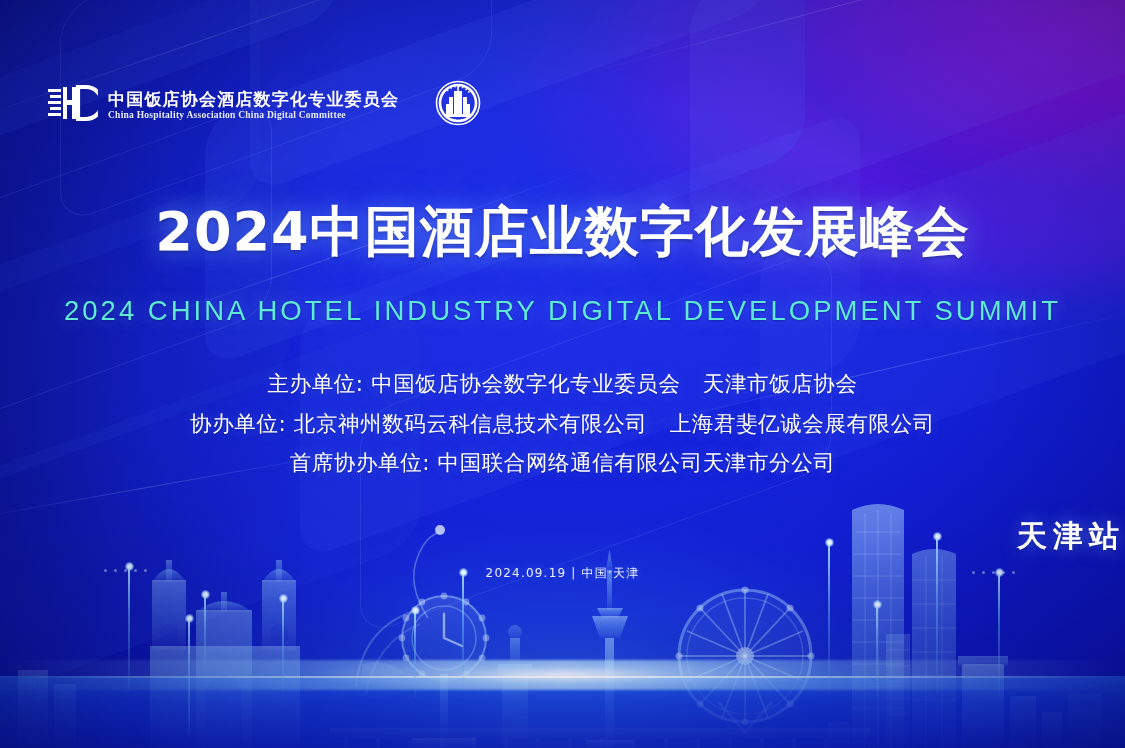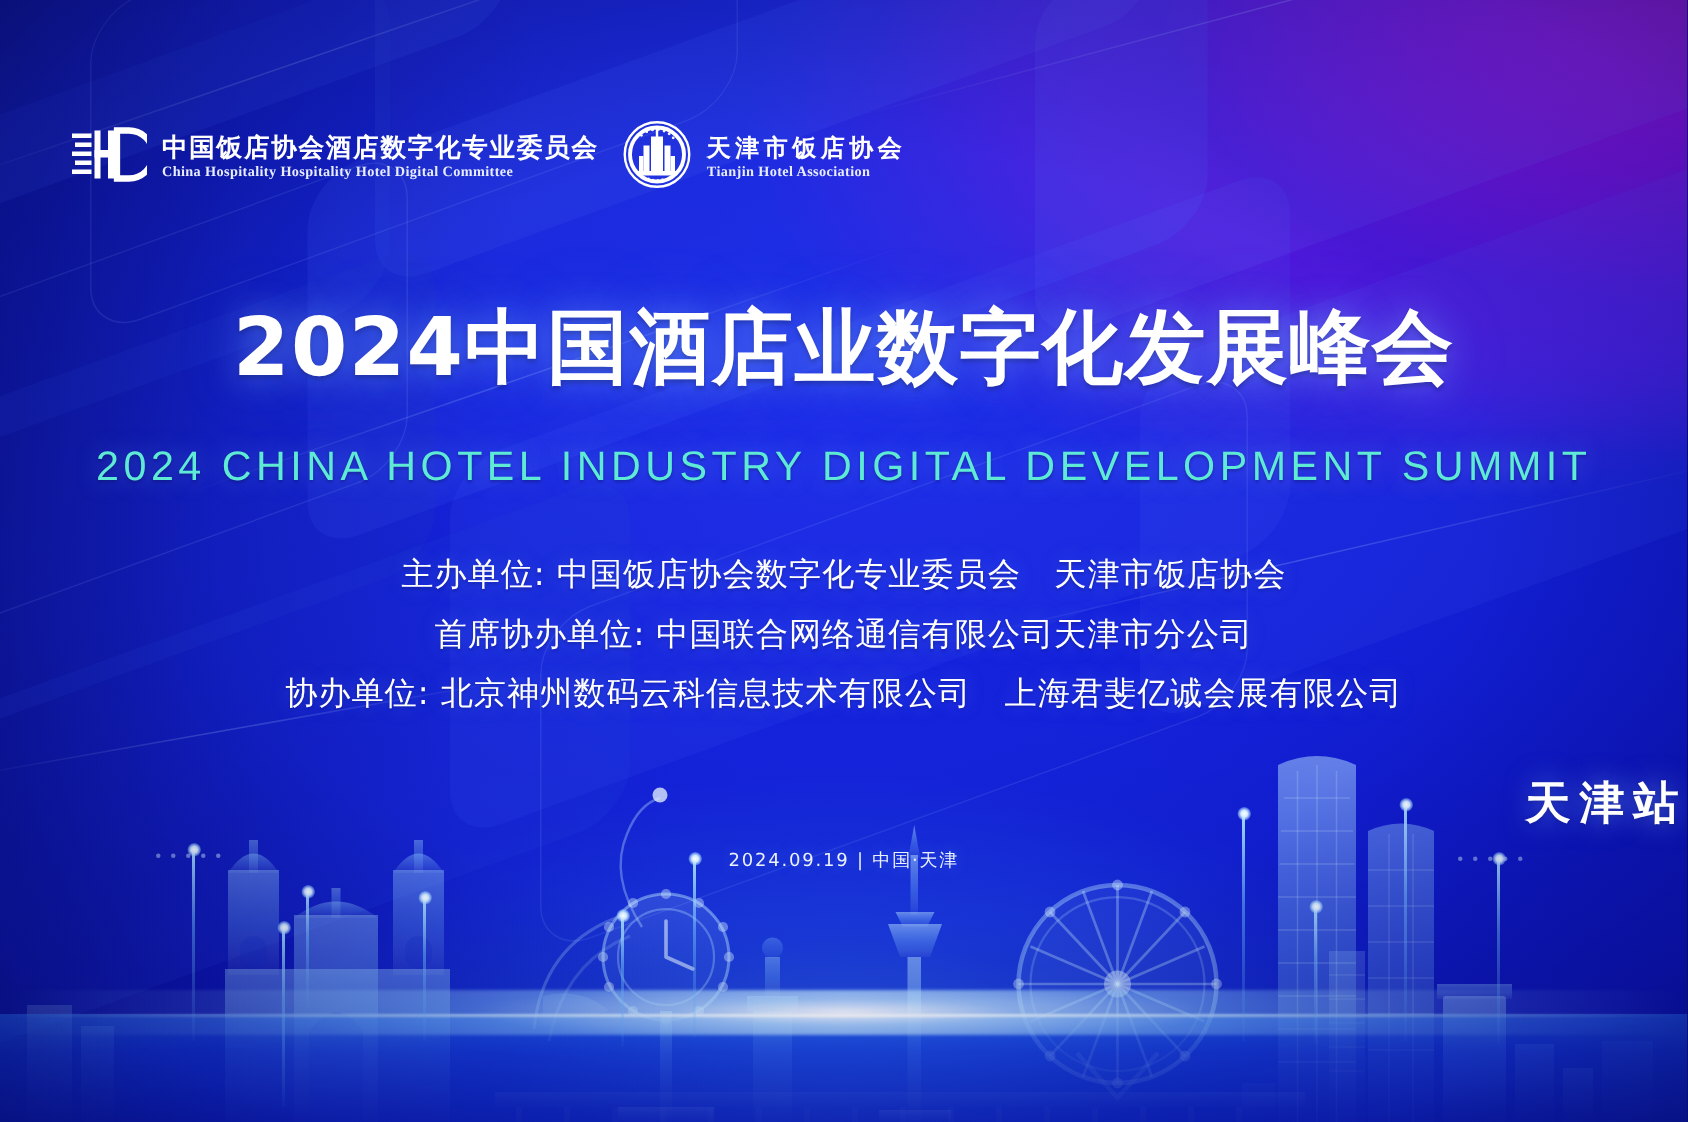--- a/index.html
+++ b/index.html
@@ -138,21 +138,21 @@
     background: rgba(190,220,255,0.55);
   }
 
   
   .logos {
     position: absolute;
     top: 80px;
     left: 48px;
     display: flex;
     align-items: center;
-    gap: 16px;
+    gap: 36px;
     z-index: 6;
   }
   .logo-block { display: flex; align-items: center; gap: 10px; }
   .logo-mark { flex: none; }
   .logo-text { display: flex; flex-direction: column; justify-content: center; }
   .logo-cn {
     color: #ffffff;
     font-size: 17px;
     font-weight: 700;
     letter-spacing: 1.2px;
@@ -529,21 +529,21 @@
             <rect x="0" y="29" width="13" height="3"></rect>
             <rect x="15" y="3" width="4" height="32"></rect>
             <rect x="15" y="16" width="13" height="5"></rect>
             <rect x="24" y="3" width="4" height="32"></rect>
           </g>
           <path d="M30 3 h8 a11 11 0 0 1 0 32 h-8 z" fill="none" stroke="#ffffff" stroke-width="4.2"></path>
         </svg>
       </span>
       <span class="logo-text">
         <span class="logo-cn">中国饭店协会酒店数字化专业委员会</span>
-        <span class="logo-en">China Hospitality Hospitality Hotel Digital Committee</span>
+        <span class="logo-en">China Hospitality Association China Digital Committee</span>
       </span>
     </div>
 
     <div class="logo-block">
       <span class="logo-mark">
         <svg width="46" height="46" viewBox="0 0 46 46" aria-hidden="true">
           <circle cx="23" cy="23" r="21.5" fill="none" stroke="#ffffff" stroke-width="1.6"></circle>
           <circle cx="23" cy="23" r="18" fill="none" stroke="#ffffff" stroke-width="2.6"></circle>
           <g fill="#ffffff">
             <rect x="19" y="11" width="8" height="25"></rect>
@@ -564,37 +564,33 @@
             <circle cx="33.8" cy="11.9" r="0.95"></circle>
           </g>
           <g fill="#ffffff" opacity="0.85">
             <circle cx="17.4" cy="39.2" r="0.8"></circle>
               <circle cx="20.4" cy="40.0" r="0.8"></circle>
             <circle cx="23.5" cy="40.2" r="0.8"></circle>
               <circle cx="26.6" cy="39.7" r="0.8"></circle>
           </g>
         </svg>
       </span>
-      <span class="logo-text">
-        <span class="logo-cn sm">天津市饭店协会</span>
-        <span class="logo-en">Tianjin Hotel Association</span>
-      </span>
     </div>
 
   </div>
 
   <div class="content">
 
     <h1 class="title-cn">2024中国酒店业数字化发展峰会</h1>
     <h2 class="title-en">2024 CHINA HOTEL INDUSTRY DIGITAL DEVELOPMENT SUMMIT</h2>
 
     <div class="orgs">
       <div class="org-line">主办单位: 中国饭店协会数字化专业委员会   天津市饭店协会</div>
+      <div class="org-line">协办单位: 北京神州数码云科信息技术有限公司   上海君斐亿诚会展有限公司</div>
       <div class="org-line">首席协办单位: 中国联合网络通信有限公司天津市分公司</div>
-      <div class="org-line">协办单位: 北京神州数码云科信息技术有限公司   上海君斐亿诚会展有限公司</div>
     </div>
 
     <div class="station">天津站</div>
     <div class="datecity">2024.09.19 | 中国·天津</div>
 
   </div>
 
 </div>
 
 </body></html>

